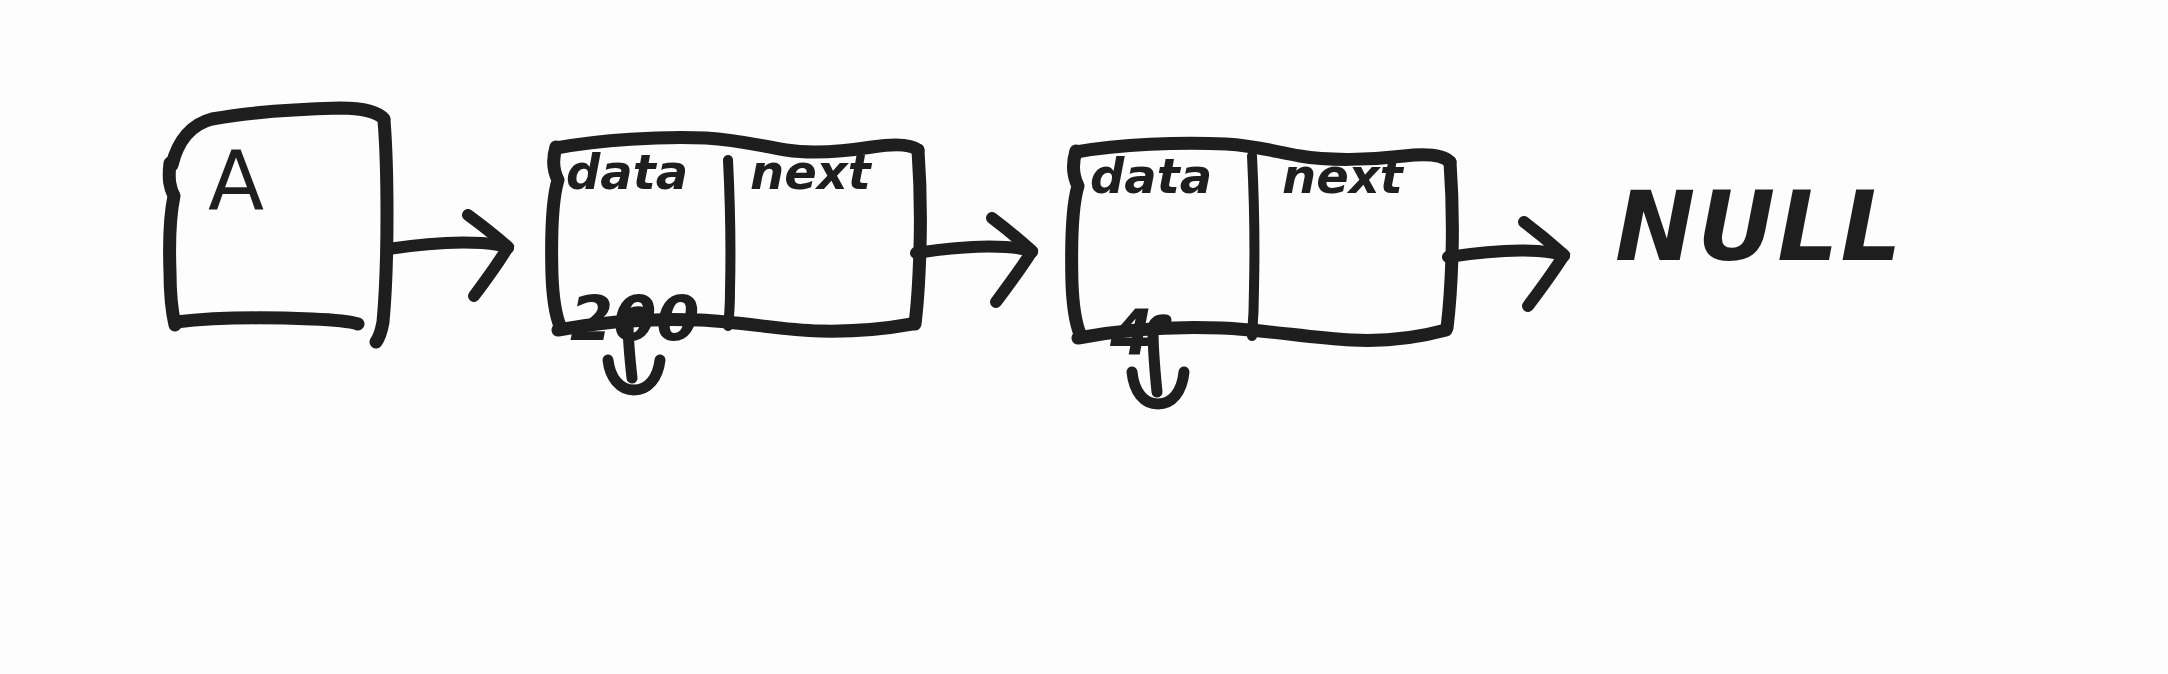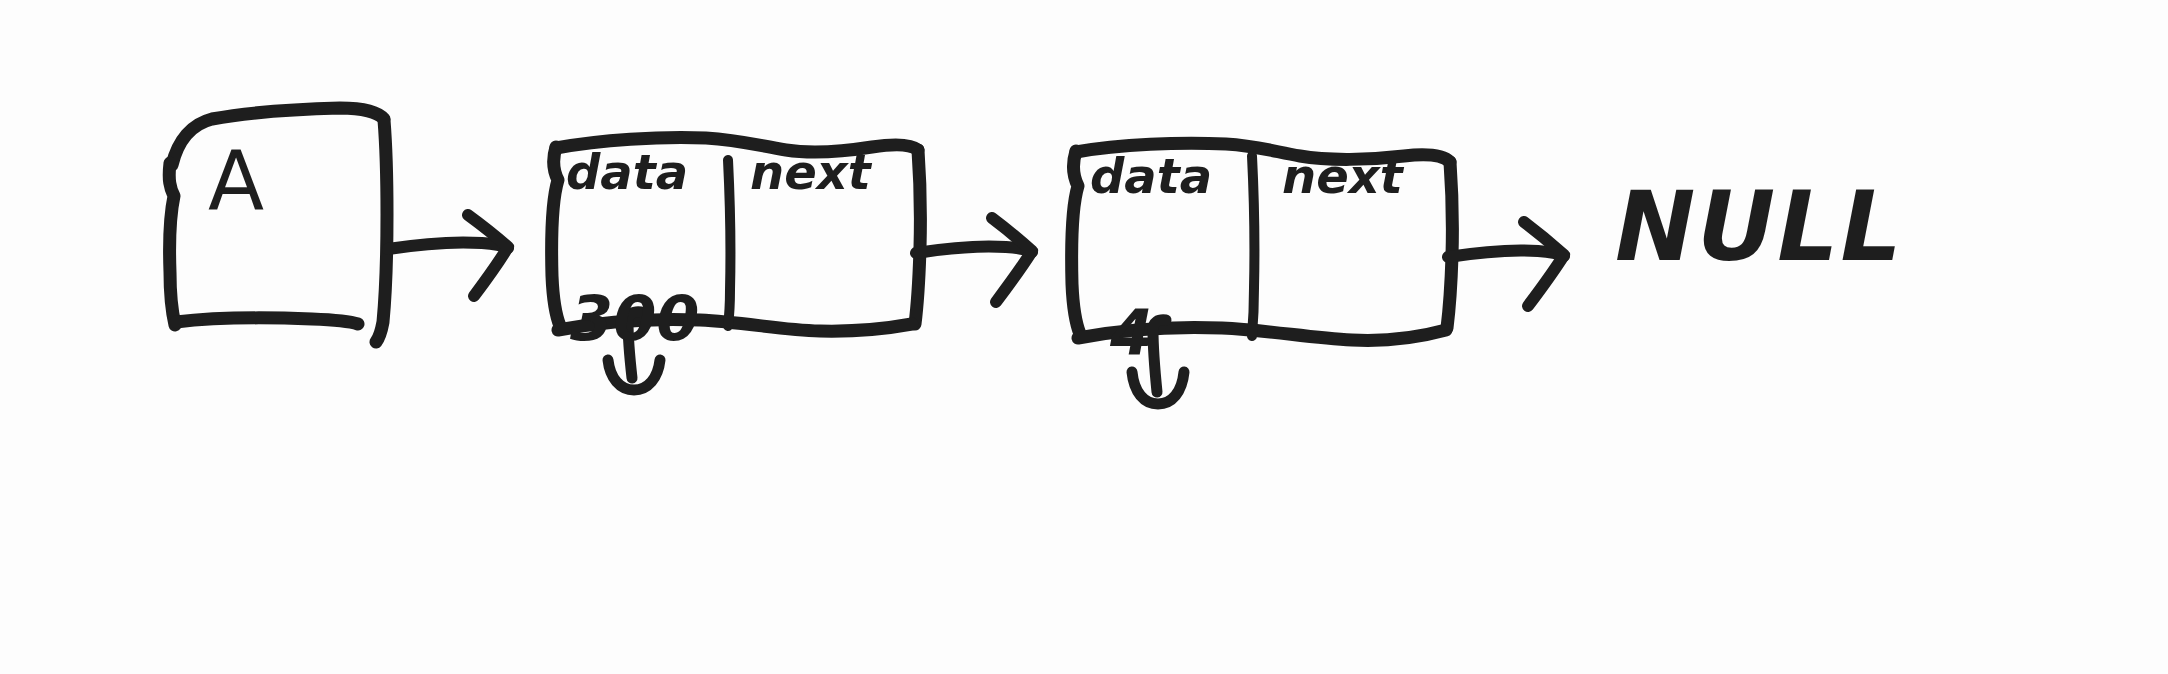--- a/index.html
+++ b/index.html
@@ -121,21 +121,21 @@
     </g>
 
   </svg>
 
   <span class="hw-label hw-A" data-bind="head.label">A</span>
 
   <span class="hw-label hw-cell n1-data" data-bind="nodes.0.data_label">data</span>
 
   <span class="hw-label hw-cell n1-next" data-bind="nodes.0.next_label">next</span>
 
-  <span class="hw-label hw-val v1" data-bind="nodes.0.value">300</span>
+  <span class="hw-label hw-val v1" data-bind="nodes.0.value">200</span>
 
   <span class="hw-label hw-cell n2-data" data-bind="nodes.1.data_label">data</span>
 
   <span class="hw-label hw-cell n2-next" data-bind="nodes.1.next_label">next</span>
 
   <span class="hw-label hw-val v2" data-bind="nodes.1.value">4</span>
 
   <span class="hw-label hw-null" data-bind="terminator.label">NULL</span>
 
 </div>

